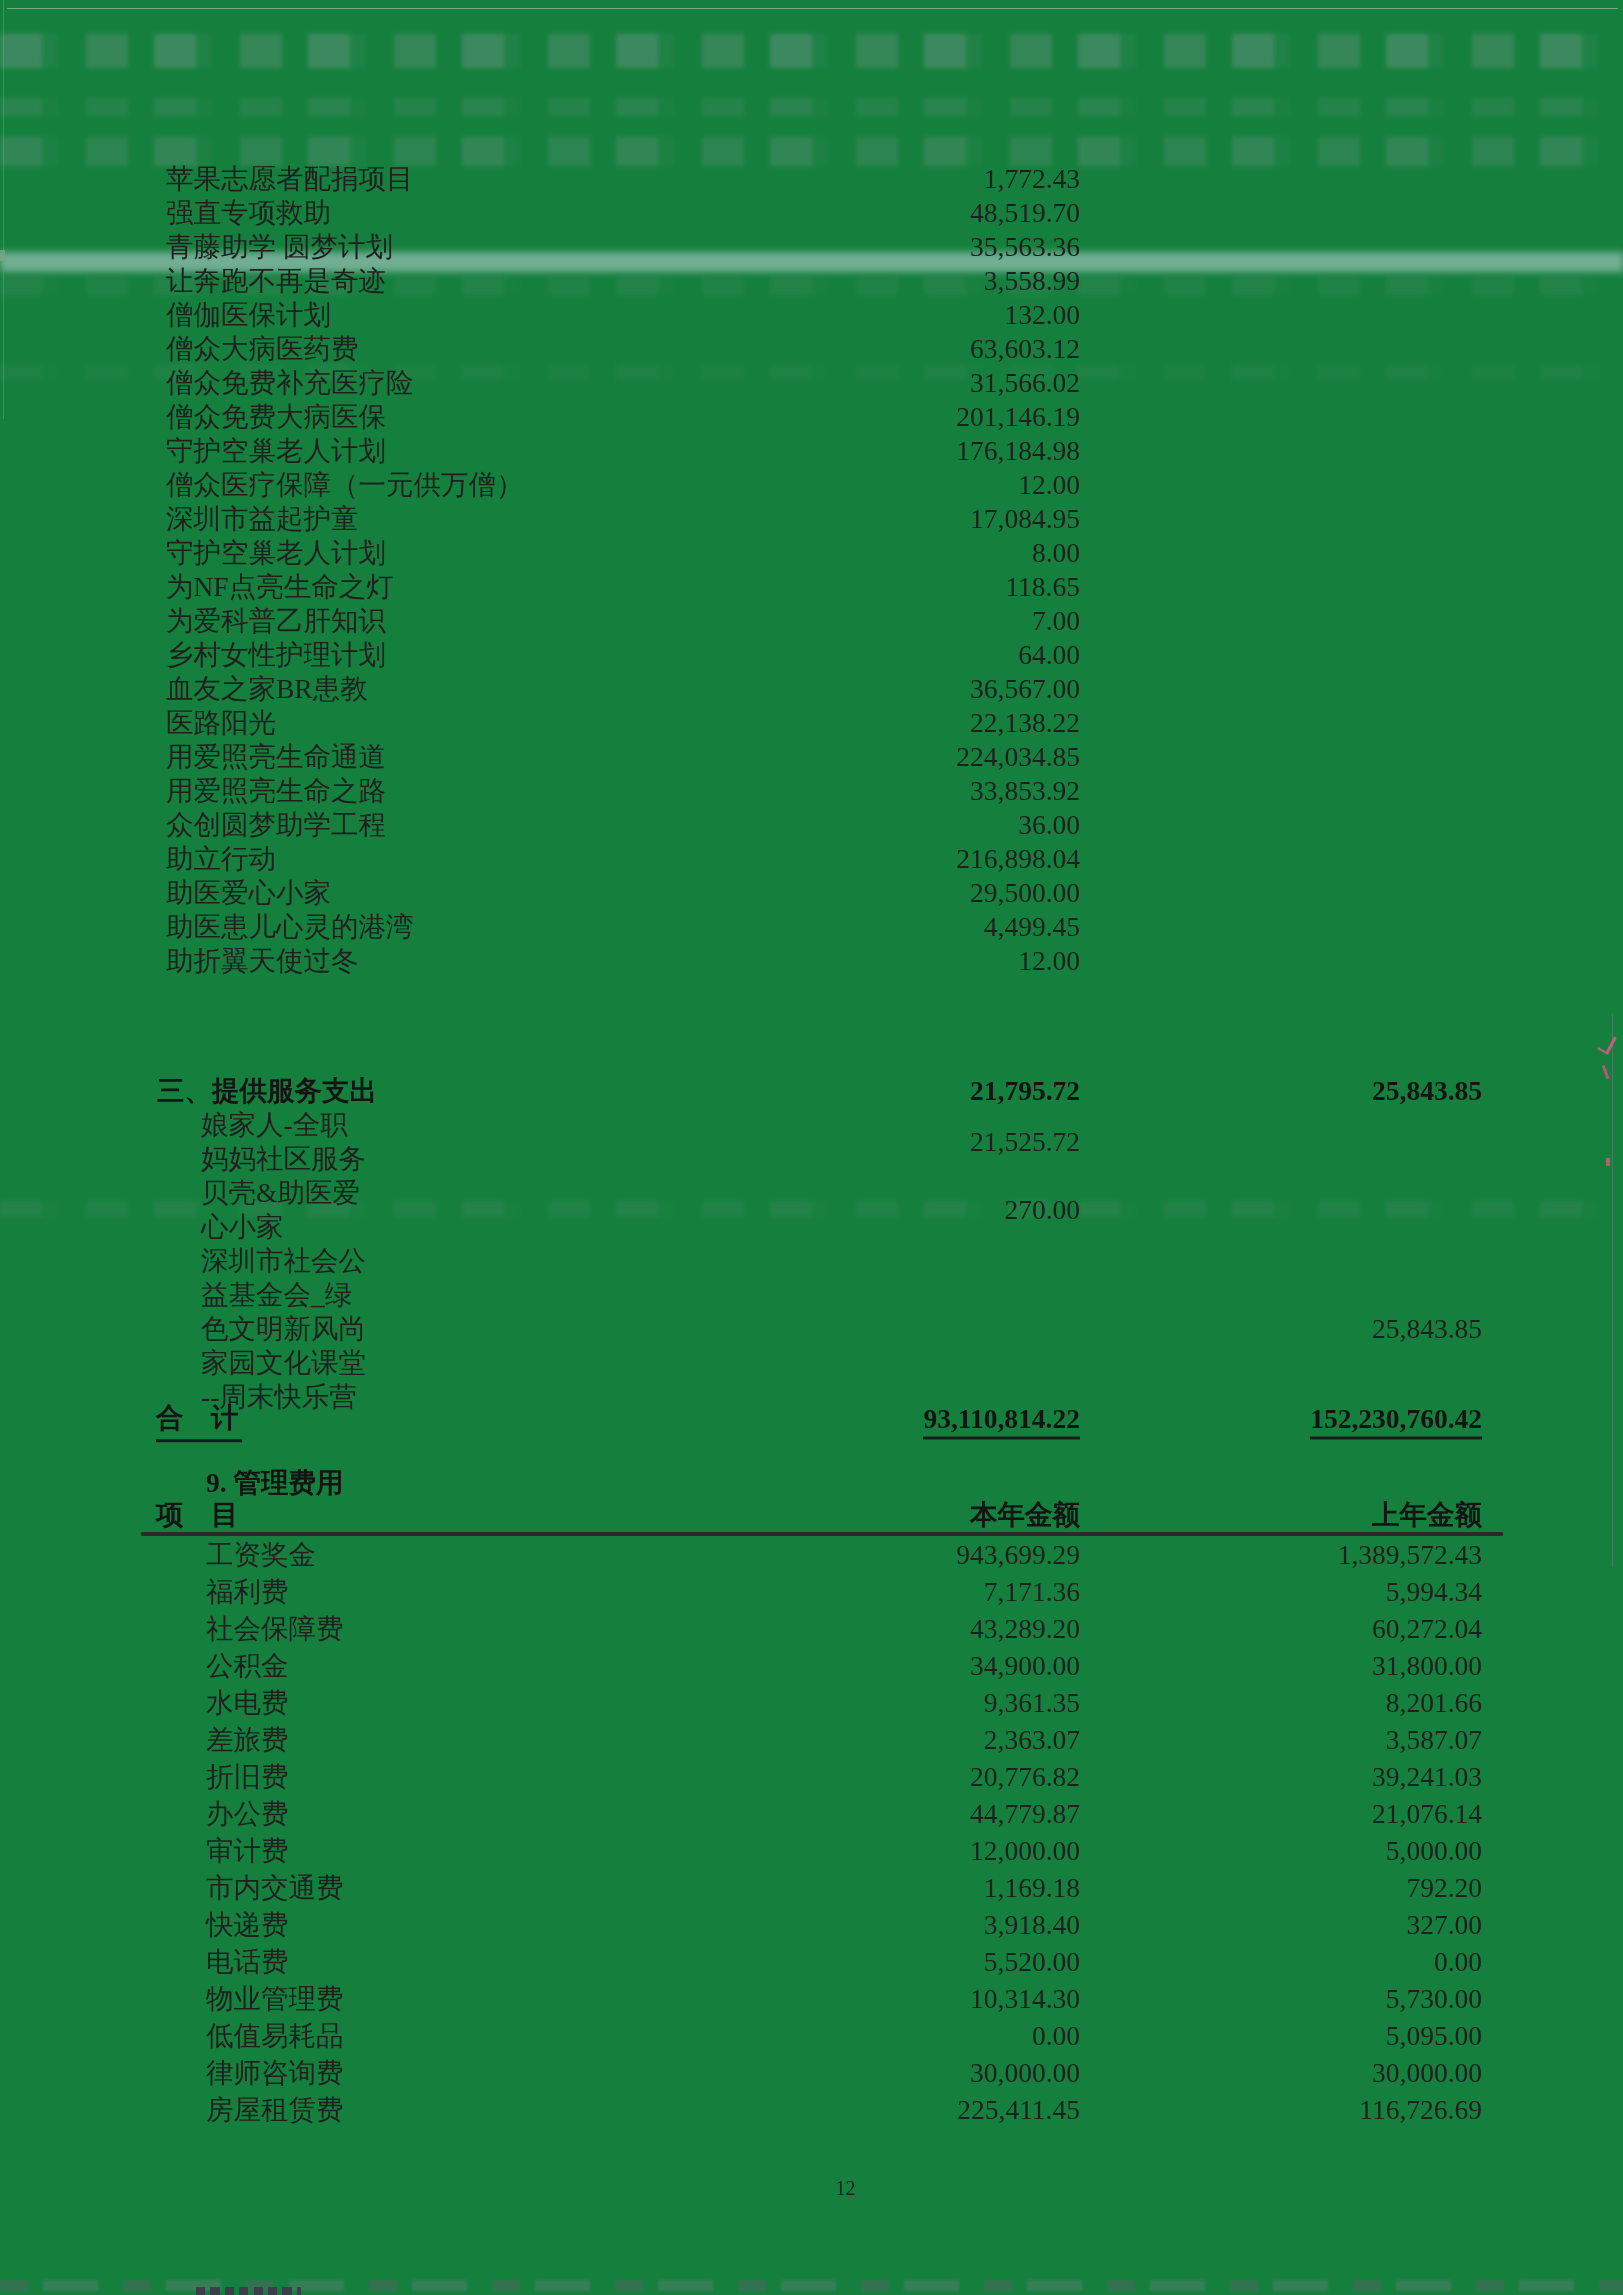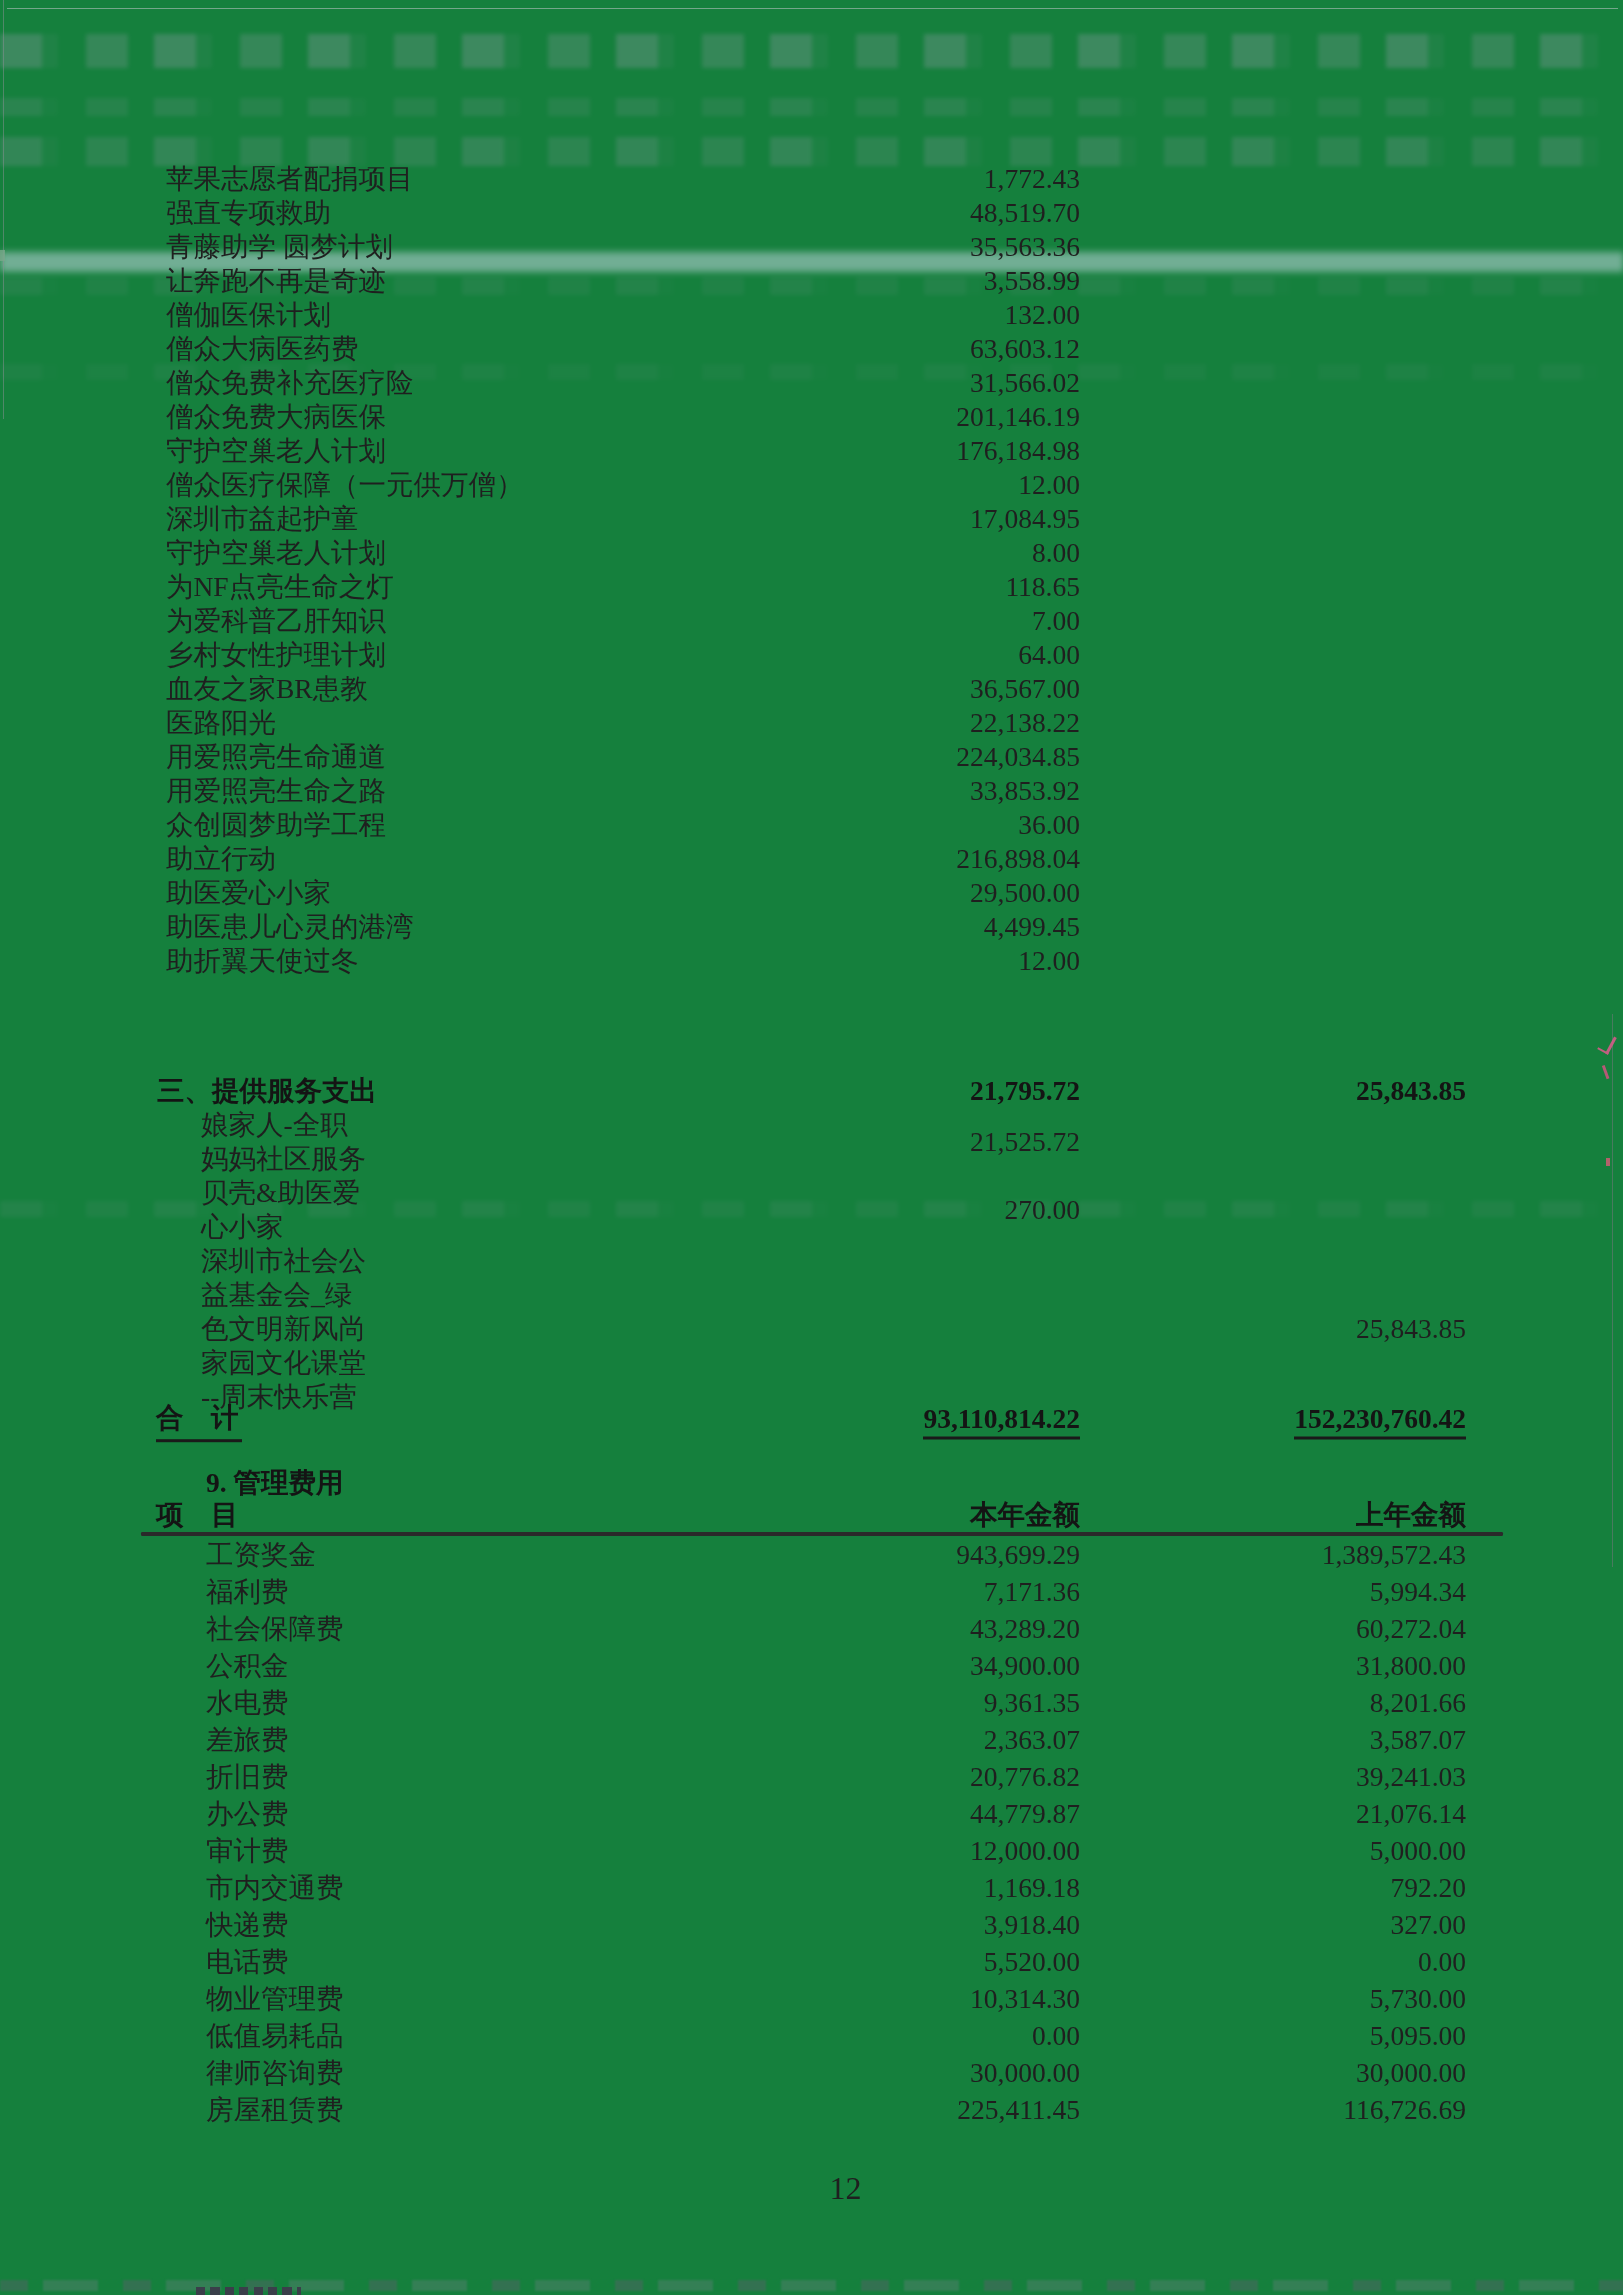--- a/index.html
+++ b/index.html
@@ -11,21 +11,21 @@
     overflow:hidden;
     font-family:"Liberation Serif","DejaVu Serif",serif;
     color:#1f1f1f;
     font-size:27.5px;
   }
   
   .lrow{position:relative;height:34px;}
   .lrow .name{position:absolute;left:166px;top:50%;transform:translateY(-50%);white-space:nowrap;}
   .amt{position:absolute;top:50%;transform:translateY(-50%);white-space:nowrap;font-variant-numeric:tabular-nums;}
   .v1{right:544px;text-align:center;}
-  .v2{right:158px;}
+  .v2{right:142px;}
   .bold{font-weight:700;color:#141414;}
 
   
   #expense-list{position:absolute;top:162px;left:0;right:0;}
 
   #service-section{position:absolute;top:1073px;left:0;right:0;}
   .svc-header{position:relative;height:35px;}
   .svc-header .sec-label{position:absolute;left:157px;top:50%;transform:translateY(-50%);font-weight:700;color:#141414;white-space:nowrap;}
   .sub{position:relative;}
   .sub .sub-name{display:block;padding-left:201px;line-height:34px;white-space:pre-line;}
@@ -37,21 +37,21 @@
   #admin-section{position:absolute;top:1467px;left:0;right:0;}
   .admin-title{position:relative;height:31px;}
   .admin-title span{position:absolute;left:206px;top:50%;transform:translateY(-50%);font-weight:700;color:#141414;white-space:nowrap;}
   .admin-header{position:relative;height:38px;}
   .admin-header .h-item{position:absolute;left:156px;top:46%;transform:translateY(-50%);font-weight:700;color:#141414;white-space:nowrap;}
   .admin-header .amt{font-weight:700;color:#141414;top:46%;}
   .admin-rule{position:absolute;left:141px;right:121px;bottom:0;height:3.9px;background:#2a2a2a;border-radius:1.3px;}
   .arow{position:relative;height:37px;}
   .arow .name{position:absolute;left:206px;top:50%;transform:translateY(-50%);white-space:nowrap;}
 
-  #page-number{position:absolute;top:2173px;left:813px;width:65px;height:31px;line-height:31px;text-align:center;font-size:32px;}
+  #page-number{position:absolute;top:2173px;left:813px;width:65px;height:31px;line-height:31px;text-align:center;font-size:20px;}
 
   
   .art{position:absolute;left:0;right:0;pointer-events:none;}
   .ghost{background:repeating-linear-gradient(90deg,
       rgba(148,156,168,.38) 0 42px, rgba(148,156,168,.10) 42px 58px,
       rgba(0,0,0,0) 58px 86px, rgba(148,156,168,.30) 86px 128px,
       rgba(0,0,0,0) 128px 154px);filter:blur(2px);}
   .b1{top:34px;height:34px;opacity:.85;}
   .b2{top:98px;height:18.3px;opacity:.45;}
   .b3{top:137px;height:29px;opacity:.62;}

